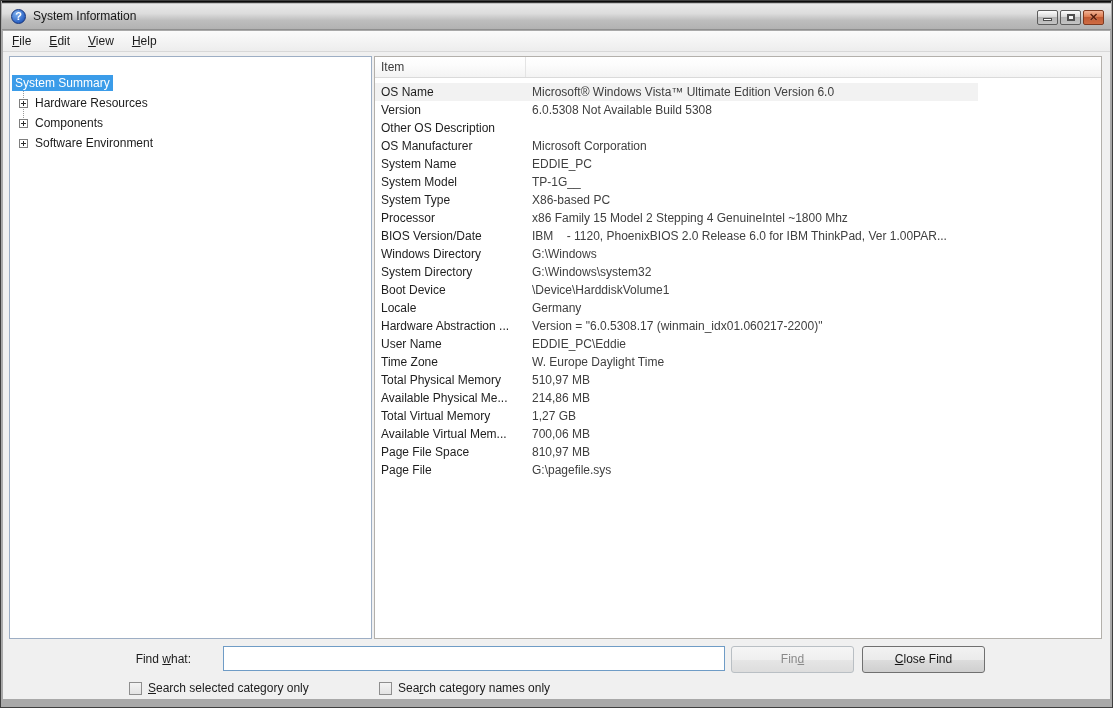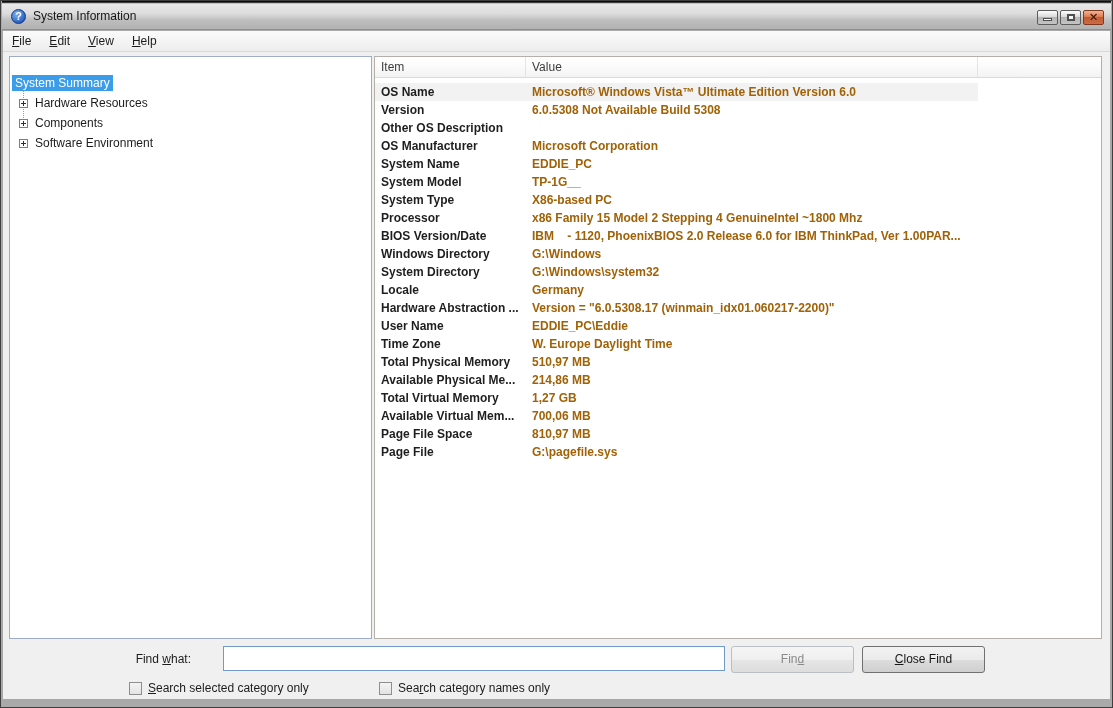--- a/index.html
+++ b/index.html
@@ -71,23 +71,23 @@
   .tbl-header{
     display:flex;height:21px;
     background:linear-gradient(#ffffff,#fcfcfc 40%,#f3f3f3);
     border-bottom:1px solid #dadada;color:#3c3c3c;
   }
   .th{padding:3px 0 0 6px;border-right:1px solid #e4e4e4;}
   .th-item{width:151px;flex:none;}
   .th-value{width:452px;flex:none;}
   .th-fill{flex:1;border-right:none;}
   .tbl-body{padding-top:5px;}
-  .trow{display:flex;height:18px;line-height:18px;font-weight:bold;}
+  .trow{display:flex;height:18px;line-height:18px;}
   .cell-item{width:151px;flex:none;padding-left:6px;white-space:nowrap;overflow:hidden;color:#1e1e1e;}
-  .cell-value{width:452px;flex:none;padding-left:6px;white-space:pre;overflow:hidden;color:#a16207;}
+  .cell-value{width:452px;flex:none;padding-left:6px;white-space:pre;overflow:hidden;color:#404040;}
   .trow.sel .cell-item,.trow.sel .cell-value{background:#f2f2f2;}
   
   .find-label{position:absolute;left:60px;top:651px;width:130px;text-align:right;}
   .find-input{
     position:absolute;left:222px;top:645px;width:502px;height:25px;
     border:1px solid #6f9cc6;background:#fff;font-family:"Liberation Sans",sans-serif;
     font-size:12px;padding:0 4px;outline:none;
   }
   .btn{
     position:absolute;top:645px;height:27px;width:123px;
@@ -157,21 +157,20 @@
         <div class="tree-item">
     <span class="plusbox"></span>
     <span class="tree-label">Software Environment</span>
   </div>
       </div>
   </div>
 
   <div class="right-panel">
     <div class="tbl-header">
       <div class="th th-item">Item</div>
-      <div class="th th-value">Value</div>
       <div class="th th-fill"></div>
     </div>
     <div class="tbl-body">
         <div class="trow sel">
     <div class="cell-item">OS Name</div>
     <div class="cell-value">Microsoft® Windows Vista™ Ultimate Edition Version 6.0</div>
   </div>
         <div class="trow">
     <div class="cell-item">Version</div>
     <div class="cell-value">6.0.5308 Not Available Build 5308</div>
@@ -205,20 +204,24 @@
   </div>
         <div class="trow">
     <div class="cell-item">Windows Directory</div>
     <div class="cell-value">G:\Windows</div>
   </div>
         <div class="trow">
     <div class="cell-item">System Directory</div>
     <div class="cell-value">G:\Windows\system32</div>
   </div>
         <div class="trow">
+    <div class="cell-item">Boot Device</div>
+    <div class="cell-value">\Device\HarddiskVolume1</div>
+  </div>
+        <div class="trow">
     <div class="cell-item">Locale</div>
     <div class="cell-value">Germany</div>
   </div>
         <div class="trow">
     <div class="cell-item">Hardware Abstraction ...</div>
     <div class="cell-value">Version = "6.0.5308.17 (winmain_idx01.060217-2200)"</div>
   </div>
         <div class="trow">
     <div class="cell-item">User Name</div>
     <div class="cell-value">EDDIE_PC\Eddie</div>

